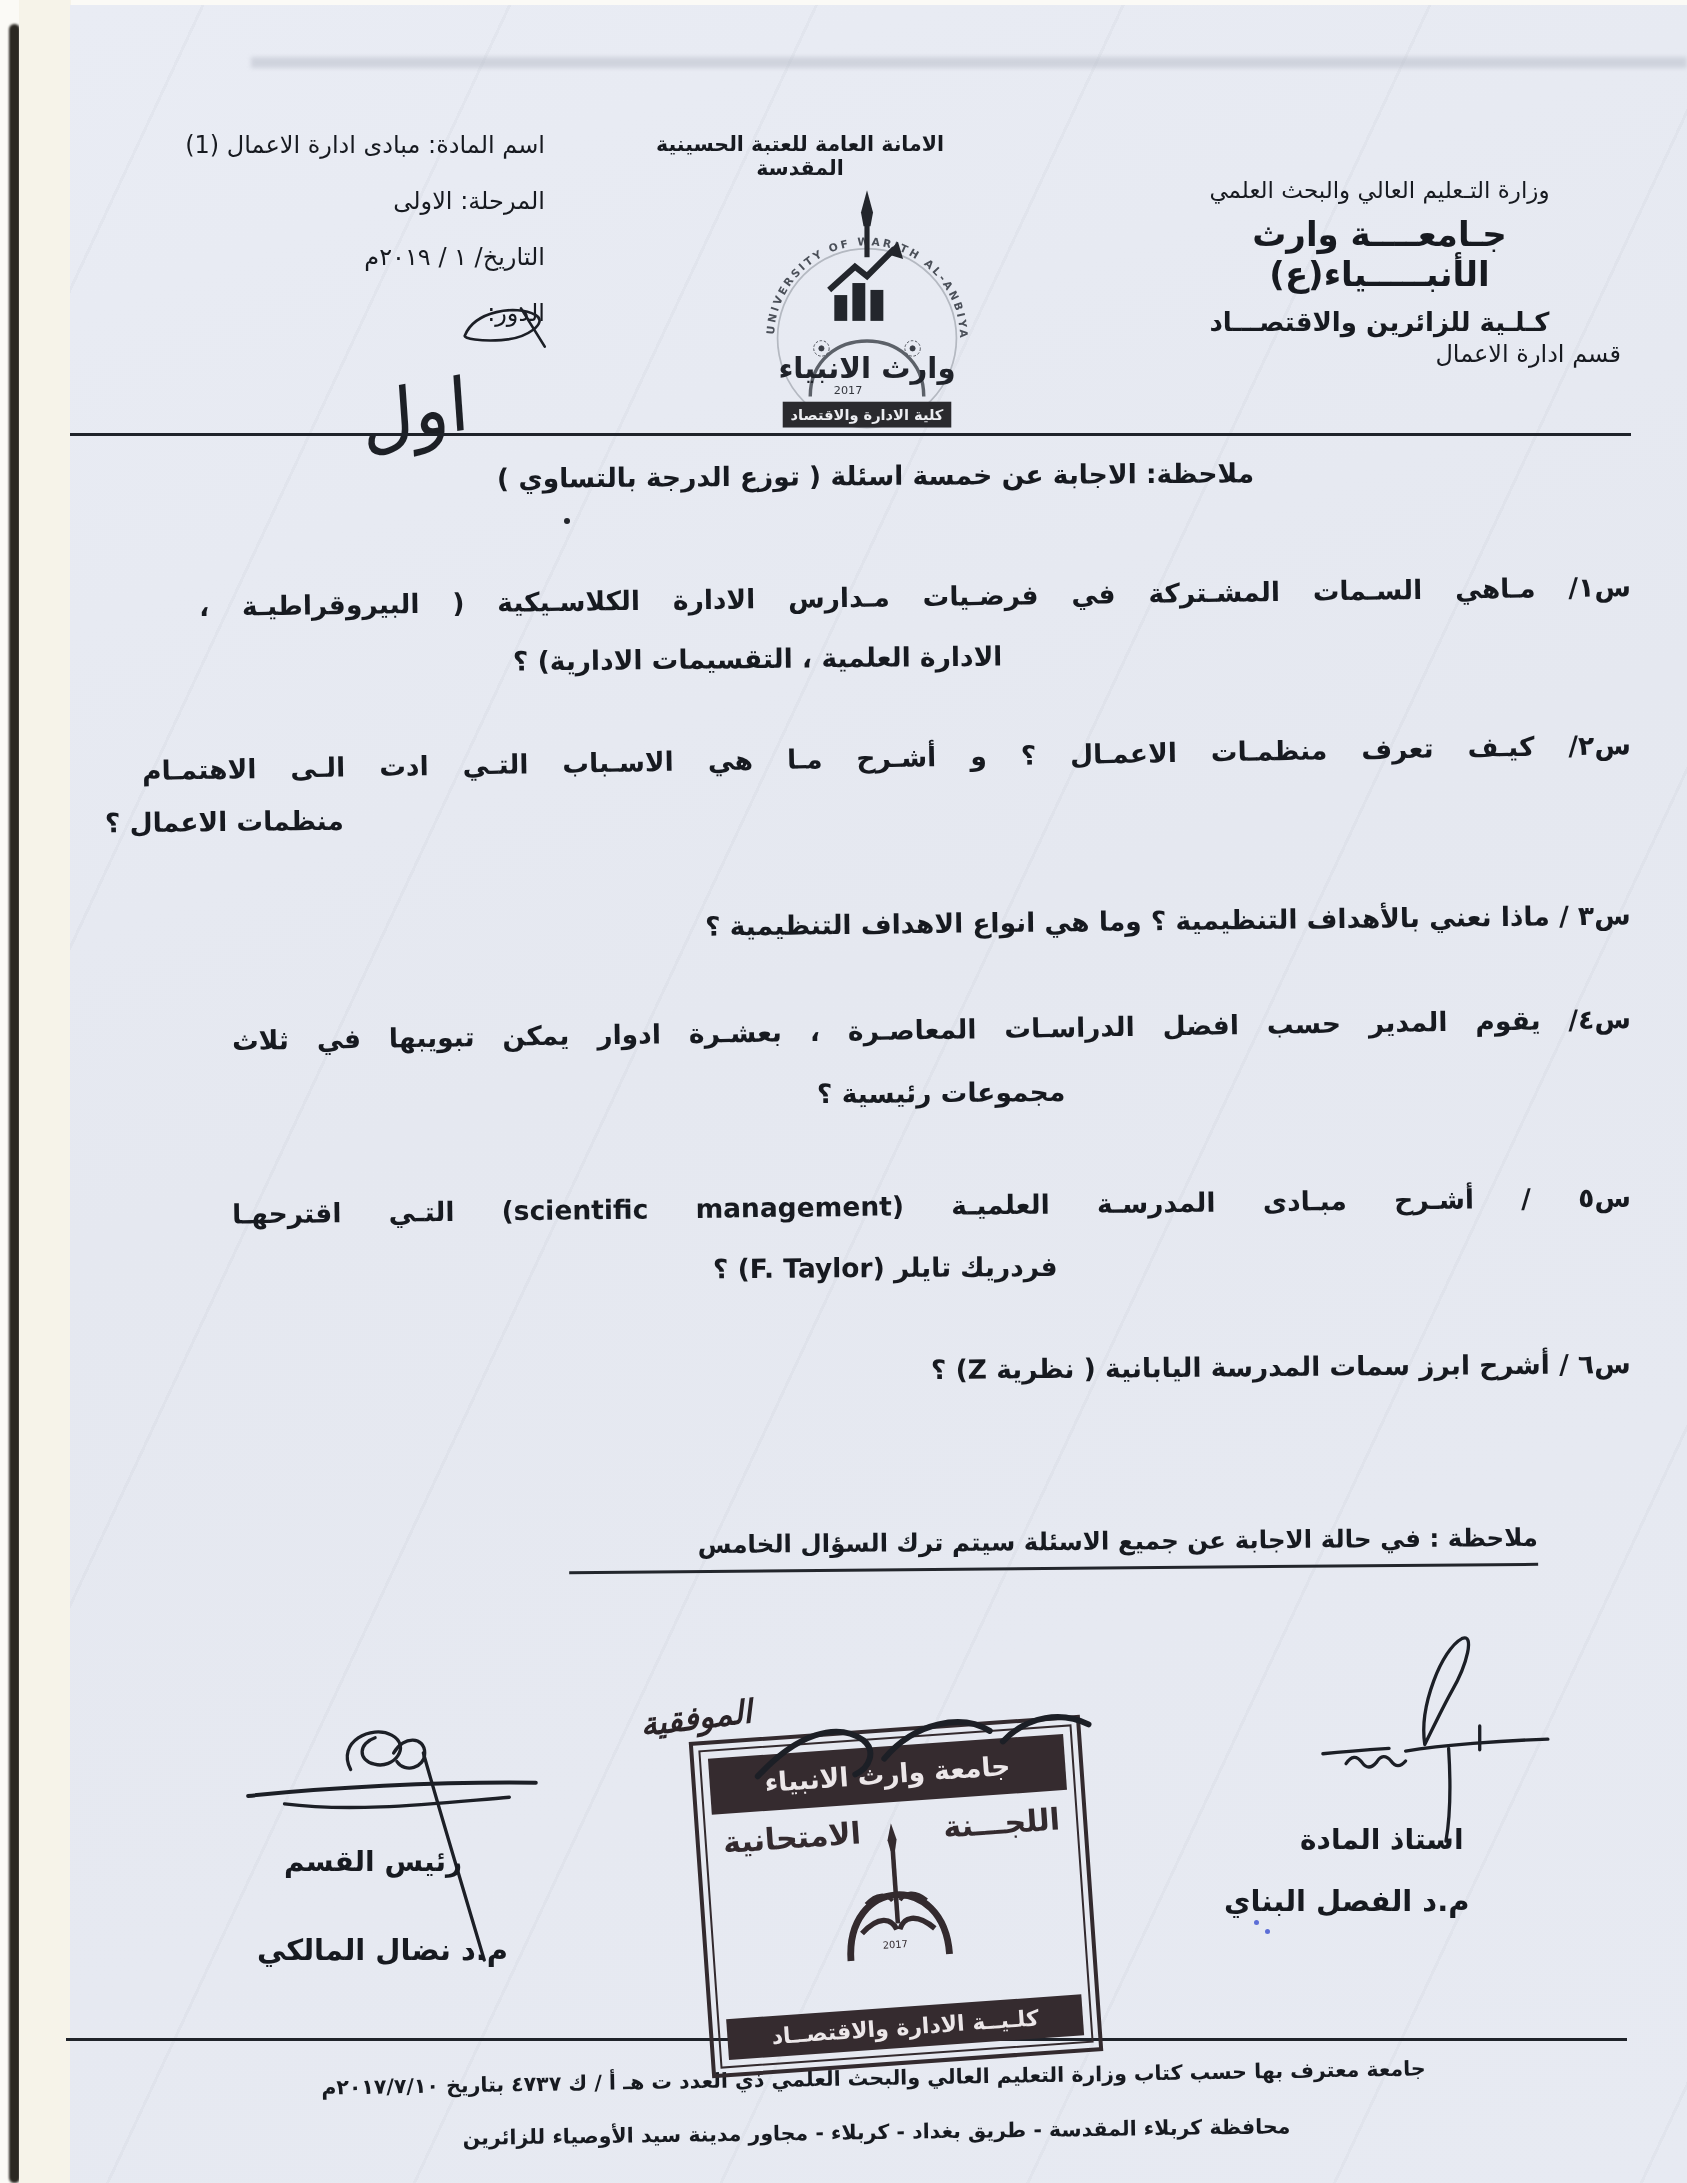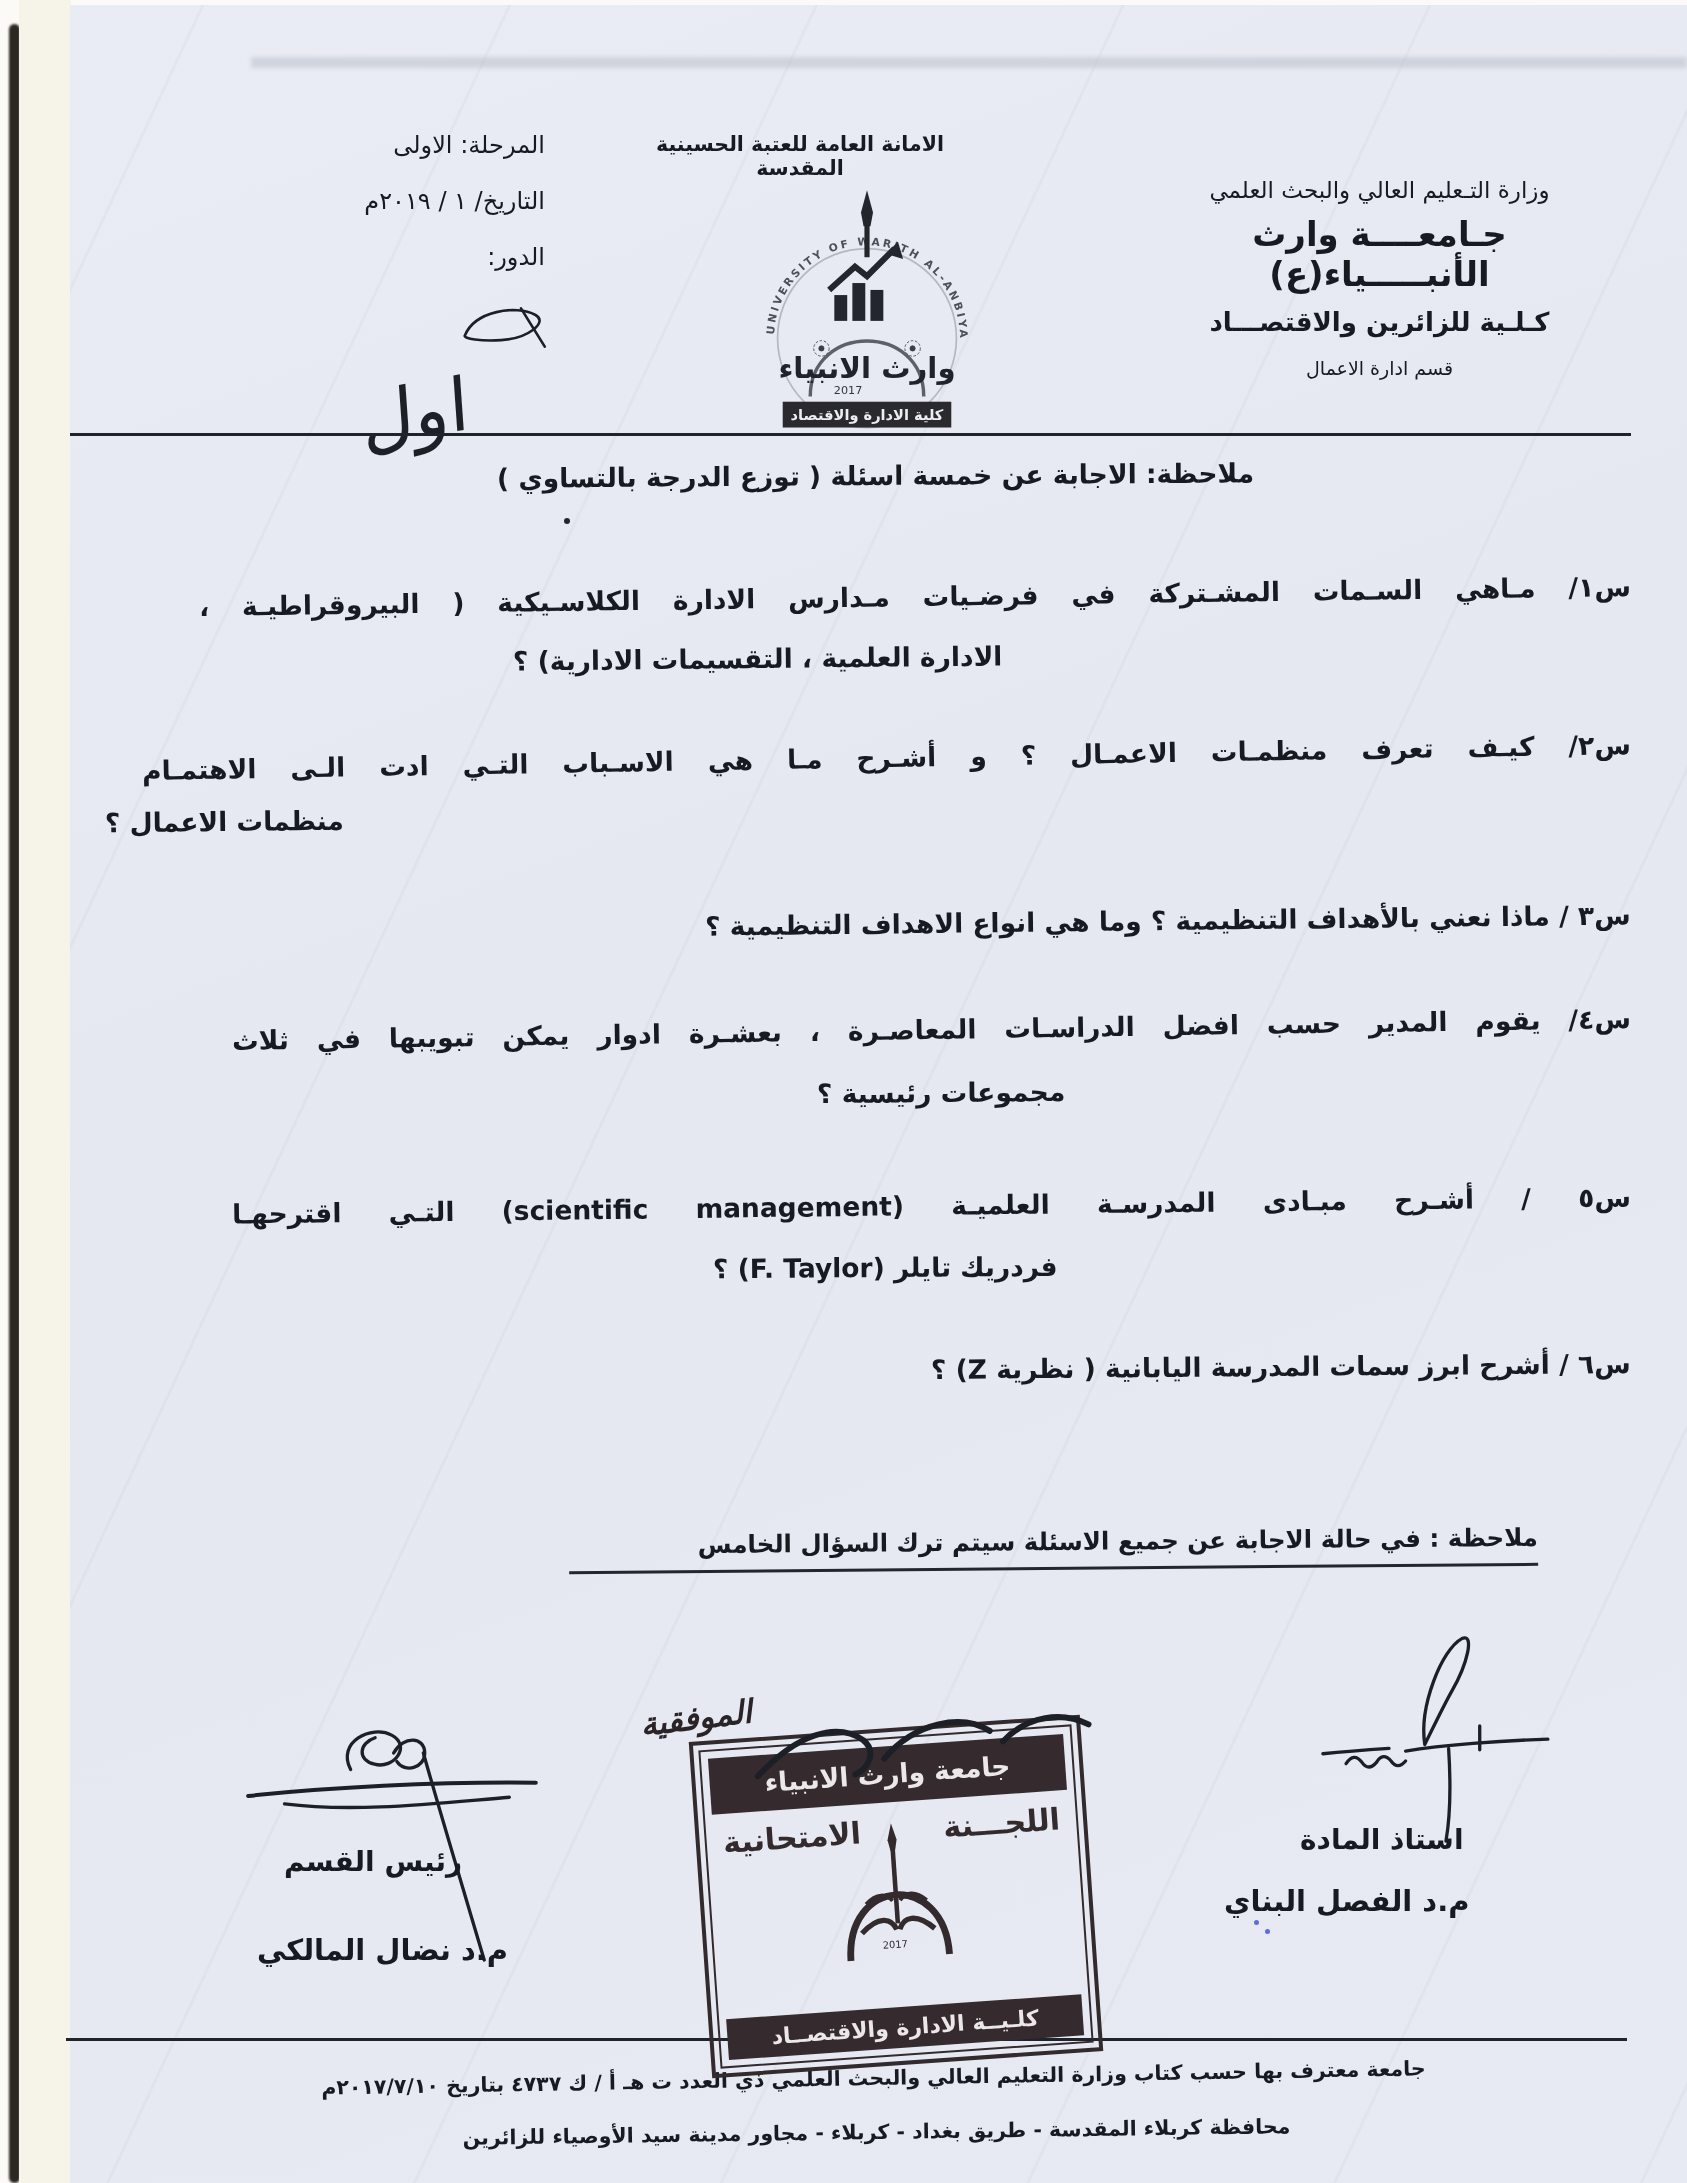--- a/index.html
+++ b/index.html
@@ -23,21 +23,21 @@
   }
   .top-shadow{left:251px;top:57px;width:1436px;height:10.6px;background:#b7bcc8;opacity:.5;filter:blur(2px);}
   .rtl{direction:rtl;unicode-bidi:plaintext;}
   .hline{background:#1f232a;height:3.3px;}
   
   .center-title{left:638px;top:132px;width:324px;text-align:center;font-size:20.5px;font-weight:700;}
   .right-block{right:66px;top:177px;width:483px;text-align:center;}
   .r-ministry{font-size:23px;}
   .r-university{font-size:34px;font-weight:700;margin-top:10.6px;letter-spacing:0.7px;}
   .r-college{font-size:26px;font-weight:600;margin-top:13.2px;}
-  .r-department{font-size:19px;margin-top:20px;}
+  .r-department{font-size:24px;margin-top:3px;text-align:right;}
   .left-block{left:112px;top:131px;width:433px;text-align:right;font-size:24px;}
   .left-block>div{height:56px;}
   .hand{font-size:73px;font-weight:400;transform:rotate(-10deg) skewX(-6deg);display:inline-block;color:#1d2026;}
   
   .q{font-size:26.5px;font-weight:600;white-space:nowrap;}
   .qj{white-space:normal;text-align:justify;text-align-last:justify;}
   .note-line{font-size:26.5px;font-weight:700;}
   .dot{left:564px;top:518px;width:6px;height:6px;border-radius:50%;background:#23262c;}
   .bottom-note{
     right:149px;top:1527px;width:969px;text-align:right;font-size:24.5px;font-weight:700;
@@ -111,20 +111,21 @@
 </svg>
 
 <div class="abs right-block rtl">
   <div class="r-ministry">وزارة التـعليم العالي والبحث العلمي</div>
   <div class="r-university">جـامعــــة وارث الأنبـــــياء(ع)</div>
   <div class="r-college">كـلـية للزائرين والاقتصـــاد</div>
   <div class="r-department">قسم  ادارة الاعمال</div>
 </div>
 
 <div class="abs left-block rtl">
+  <div>اسم المادة:  مبادى ادارة الاعمال (1)</div>
   <div>المرحلة: الاولى</div>
   <div>التاريخ/ ١ /  ٢٠١٩م</div>
   <div>الدور:</div>
 </div>
 
 <svg class="abs ink" style="left:455px;top:299px;" width="99" height="63" viewBox="0 0 150 95">
   <path d="M15,55 C30,18 92,8 122,24 C142,35 110,60 70,62 C40,64 12,60 15,55" stroke-width="4"></path>
   <path d="M100,14 L136,72" stroke-width="4"></path>
 </svg>
 

